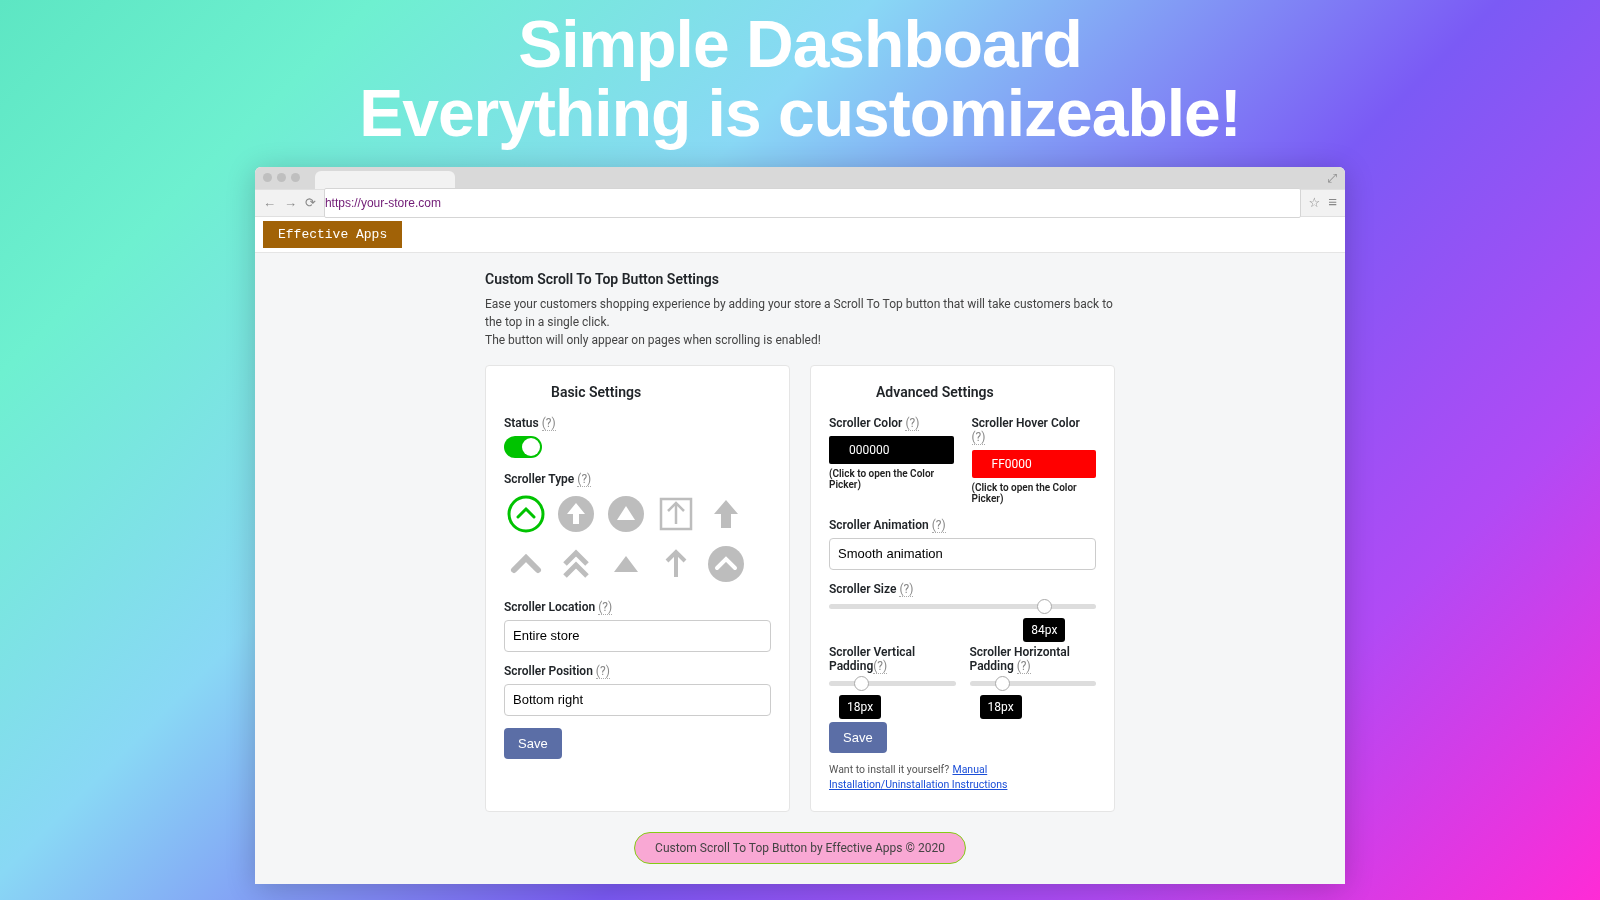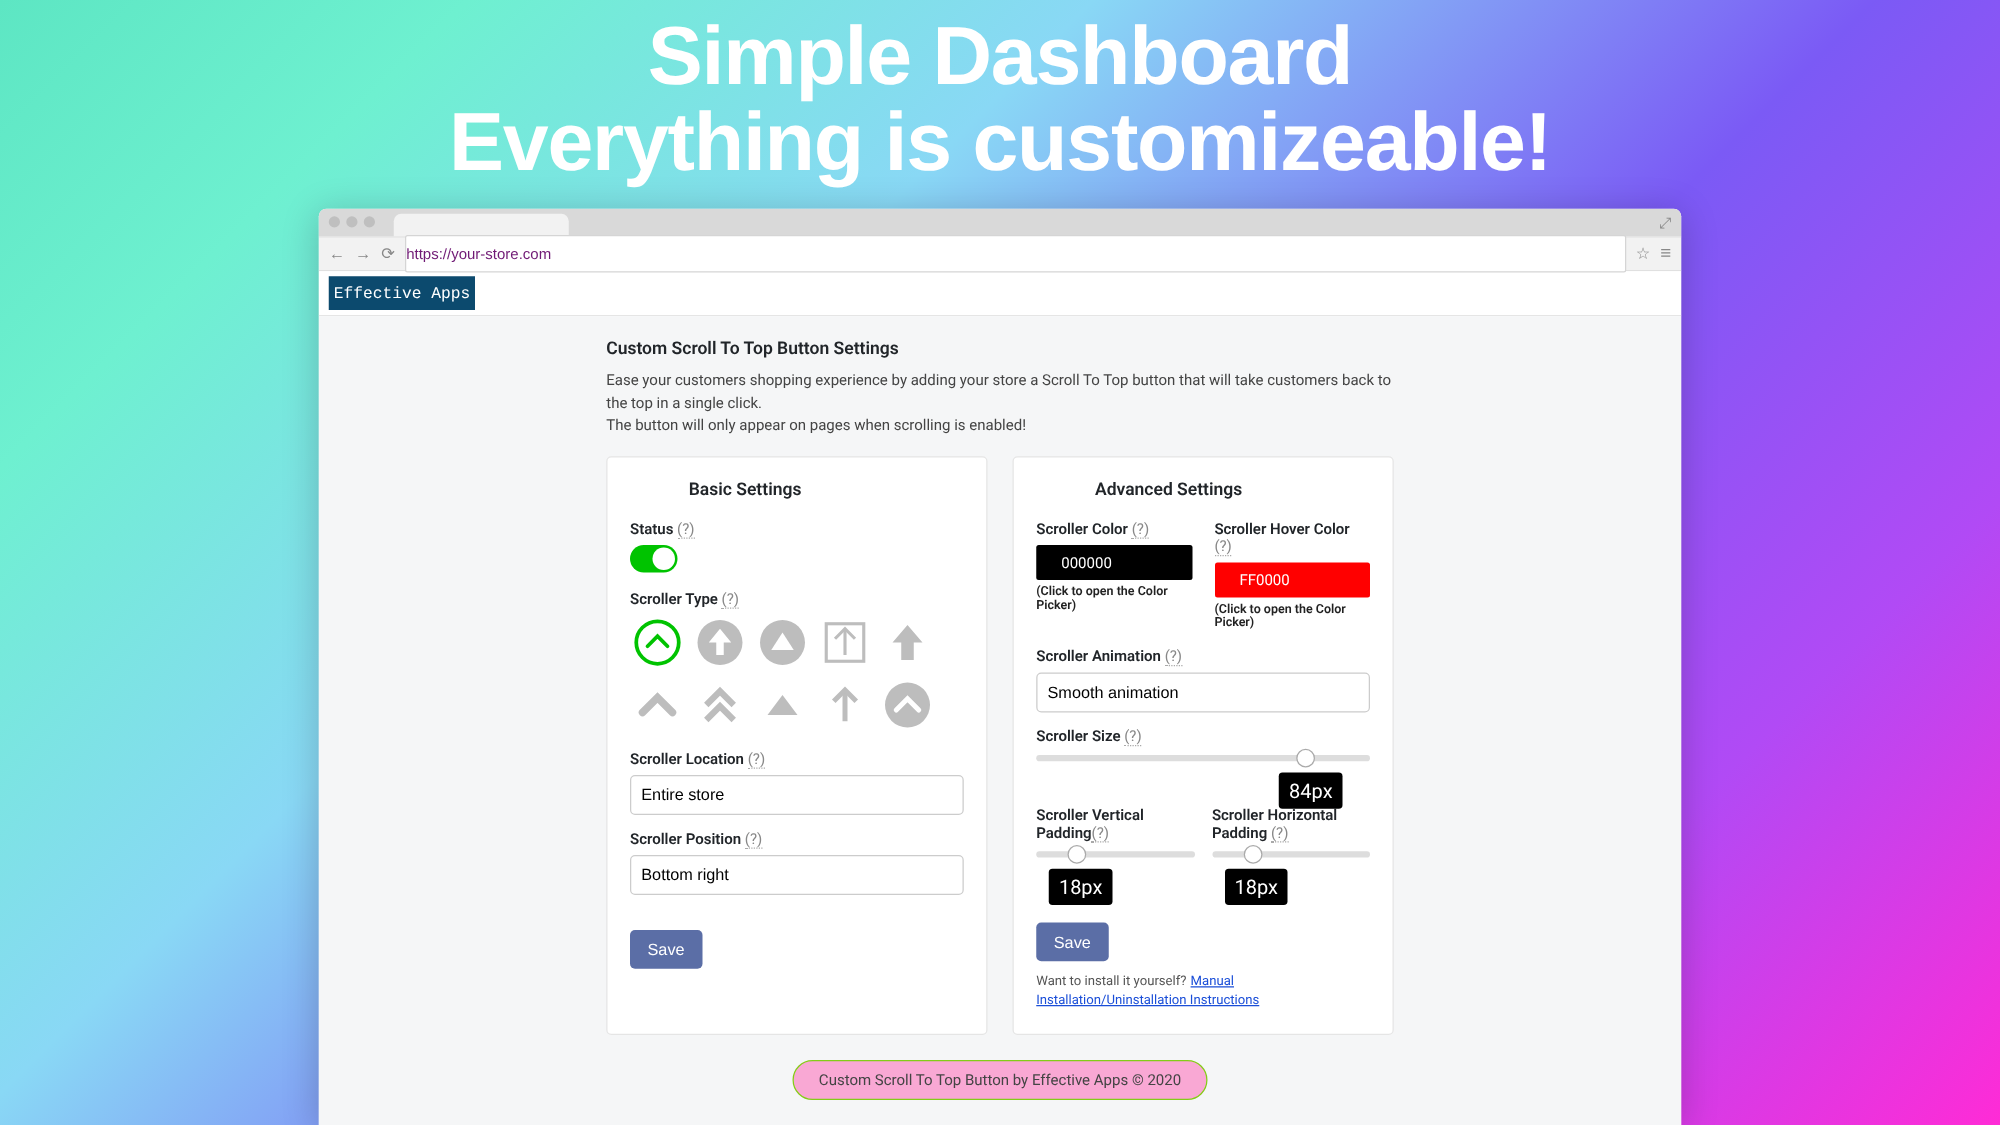--- a/index.html
+++ b/index.html
@@ -18,47 +18,47 @@
 .bf-tabbar { height: 22px; background: #d9d9d9; display: flex; align-items: center; padding: 0 8px; gap: 5px;}
 .bf-dot { width: 9px; height: 9px; border-radius: 50%; background: #bfbfbf;}
 .bf-tab { width: 140px; height: 18px; background: #f2f2f2; border-radius: 6px 6px 0 0; margin-left: 10px; margin-top: 4px;}
 .bf-expand { margin-left: auto; color:#888; font-size:12px;}
 .bf-urlbar { height: 28px; background: #f2f2f2; border-top: 1px solid #e0e0e0; border-bottom:1px solid #e0e0e0; display:flex; align-items:center; padding:0 8px; gap:8px;}
 .bf-nav-ic { color:#888; font-size:13px; cursor:pointer;}
 .bf-url-input { flex:1; height:30px; background:#fff; border:1px solid #d5d5d5; border-radius:2px; padding:0 0; font-size:12px; color:#701a75;}
 .bf-star { color:#888; font-size:13px;}
 .bf-menu { color:#888; font-size:15px; line-height:1;}
 .app-header { height: 36px; background:#fff; border-bottom:1px solid #e5e5e5; display:flex; align-items:center; padding:0 8px;}
-.app-badge { background:#0c4a6e; color:#fff; font-family: "Courier New", monospace; font-size:13px; padding:6px 4px;}
+.app-badge { background:#a16207; color:#fff; font-family: "Courier New", monospace; font-size:13px; padding:6px 15px;}
 .page { background:#f5f6f7; padding: 18px 230px 20px; font-size:13px; color:#212529;}
 .section-title { font-weight:600; font-size:14px; margin-bottom:8px;}
 .desc { font-size:12px; color:#444; line-height:1.5; margin-bottom:16px;}
 .two-col { display:flex; gap:20px; }
 .card { background:#fff; border:1px solid #e5e5e5; border-radius:4px; padding:18px 18px 20px; flex:1;}
 .card h3 { font-size:14px; font-weight:600; margin-bottom:16px;margin-left:47px;}
 .label { font-size:12px; font-weight:600; margin-bottom:6px;}
 .help { color:#888; font-weight:400; border-bottom:1px dotted #aaa; cursor:help;}
 .toggle { width:38px; height:22px; background:#00c300; border-radius:11px; position:relative; cursor:pointer; margin-bottom:14px;}
 .toggle .knob { position:absolute; right:2px; top:2px; width:18px; height:18px; background:#fff; border-radius:50%;}
 .scroller-types { display:flex; flex-wrap:wrap; gap:6px; margin-bottom:14px; max-width:320px;}
 .st { width:44px; height:44px; display:flex; align-items:center; justify-content:center; cursor:pointer;}
 .st svg { width:40px; height:40px;}
 .st.sel svg .ring { stroke:#00c300; stroke-width:3; fill:none;}
 .st.sel svg .chev { stroke:#00c300;}
 .field { margin-bottom:12px;}
 .select { width:100%; height:32px; border:1px solid #ccc; border-radius:4px; background:#fff; padding:0 8px; font-size:13px;}
-.btn-save { background:#5b6ea6; color:#fff; border:none; border-radius:4px; padding:8px 14px; font-size:13px; cursor:pointer;margin-top:16px;}
+.btn-save { background:#5b6ea6; color:#fff; border:none; border-radius:4px; padding:8px 14px; font-size:13px; cursor:pointer;}
 .color-row { display:flex; gap:18px; margin-bottom:14px;}
 .color-block { flex:1;}
 .color-swatch { height:28px; border-radius:2px; color:#fff; font-size:12px; display:flex; align-items:center; padding:0 20px; cursor:pointer;}
 .color-hint { font-size:10px; color:#222; font-weight:600; margin-top:4px;}
 .slider-wrap { position:relative; margin: 8px 0 36px;}
 .slider-track { height:5px; background:#ddd; border-radius:3px; position:relative;}
 .slider-thumb { position:absolute; top:-5px; width:15px; height:15px; background:#fff; border:1px solid #aaa; border-radius:50%; cursor:pointer;}
-.slider-badge { position:absolute; top:14px; background:#000; color:#fff; font-size:16px; padding:5px 8px; border-radius:3px;}
+.slider-badge { position:absolute; top:14px; background:#000; color:#fff; font-size:12px; padding:5px 8px; border-radius:3px;}
 .pad-row { display:flex; gap:14px;}
 .pad-col { flex:1;}
 .install-link { font-size:10.5px; color:#1a4ed8; text-decoration:underline; cursor:pointer;}
 .install-q { font-size:10.5px; color:#555;}
 .footer-pill { margin: 20px auto 0; width: max-content; background:#f9a8d4; border:1px solid #84cc16; border-radius:20px; padding:8px 20px; font-size:12px; color:#444;}
 </style>
 </head>
 <body>
 
 <div class="hero">

